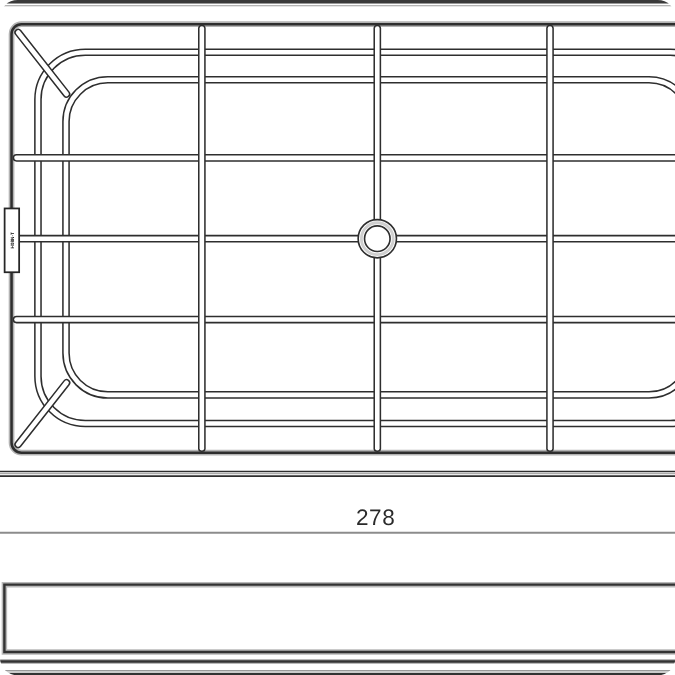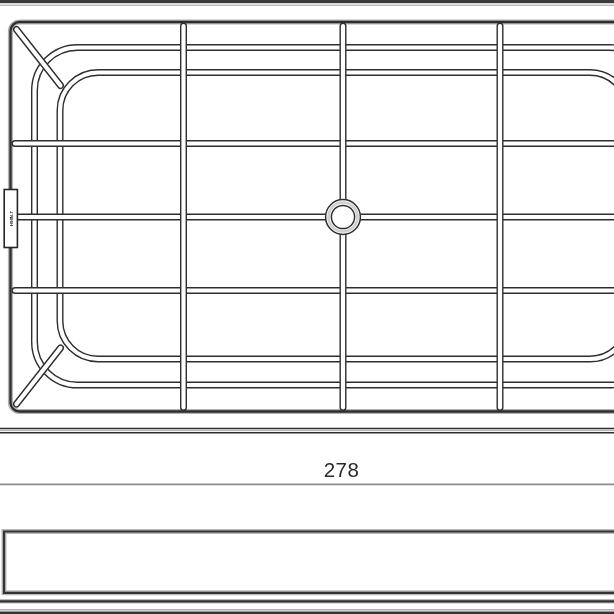--- a/index.html
+++ b/index.html
@@ -8,20 +8,21 @@
     --dim:#8c8c8c;
     --bg:#ffffff;
   }
   html,body{margin:0;padding:0;background:var(--bg);}
   .stage{
     position:relative;
     width:614px;height:614px;
     background:var(--bg);
     overflow:hidden;
     font-family:"Liberation Sans", sans-serif;
+    border-radius:16px;
   }
   svg{display:block;position:absolute;inset:0;}
   text{font-family:"Liberation Sans", sans-serif;}
   .dim-text{fill:#2a2a2a;font-size:20.5px;letter-spacing:0.5px;}
   .tab-text{fill:#111;font-size:4.3px;font-weight:bold;}
 </style>
 </head>
 <body>
 
 <div class="stage">

